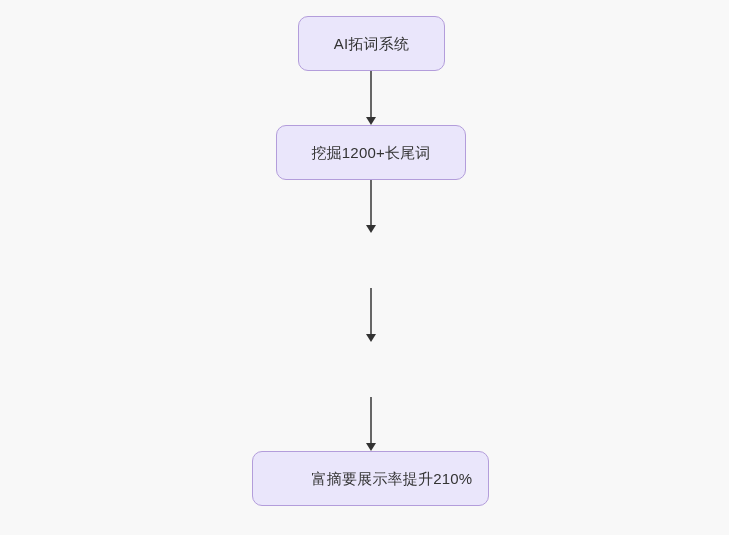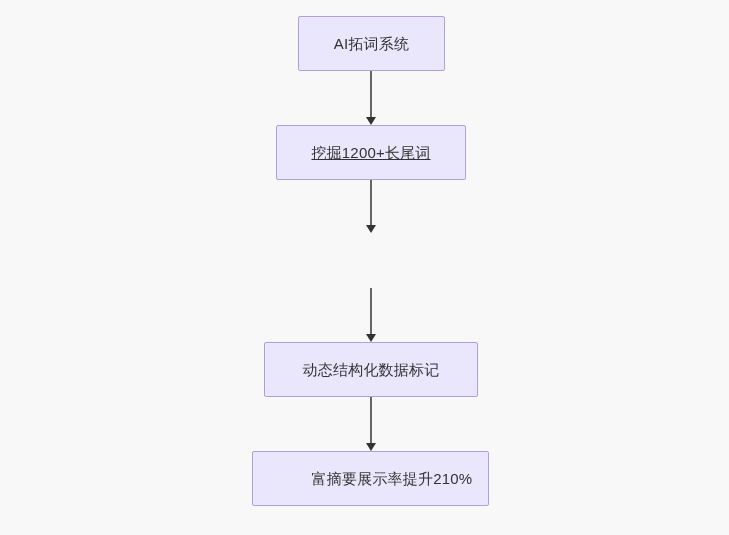--- a/index.html
+++ b/index.html
@@ -18,21 +18,21 @@
     position: relative;
     width: 729px;
     height: 535px;
     background: #f8f8f8;
   }
   .node {
     position: absolute;
     box-sizing: border-box;
     background: #eae6fb;
     border: 1px solid #b39ddb;
-    border-radius: 2px;
+    border-radius: 10px;
     display: flex;
     align-items: center;
     justify-content: center;
     color: #333333;
     font-size: 15px;
     line-height: 1.2;
     letter-spacing: 0.2px;
     white-space: nowrap;
   }
   .node-label {
@@ -83,26 +83,23 @@
 
   <div class="edge" style="left:371px; top:397px;">
     <div class="edge-line" style="height:46px;"></div>
     <div class="edge-arrow" style="top:46px;"></div>
   </div>
 
   <div class="node" style="left:298px; top:16px; width:147px; height:55px;">
     <span class="node-label">AI拓词系统</span>
   </div>
 
-  <div class="node" style="left:276px; top:125px; width:190px; height:55px;text-decoration:underline;">
+  <div class="node" style="left:276px; top:125px; width:190px; height:55px;">
     <span class="node-label">挖掘1200+长尾词</span>
   </div>
 
 
-  <div class="node" style="left:264px; top:342px; width:214px; height:55px;">
-    <span class="node-label">动态结构化数据标记</span>
-  </div>
 
   <div class="node" style="left:252px; top:451px; width:237px; height:55px;padding-left:43px;">
     <span class="node-label">富摘要展示率提升210%</span>
   </div>
 
 </div>
 
 </body></html>

